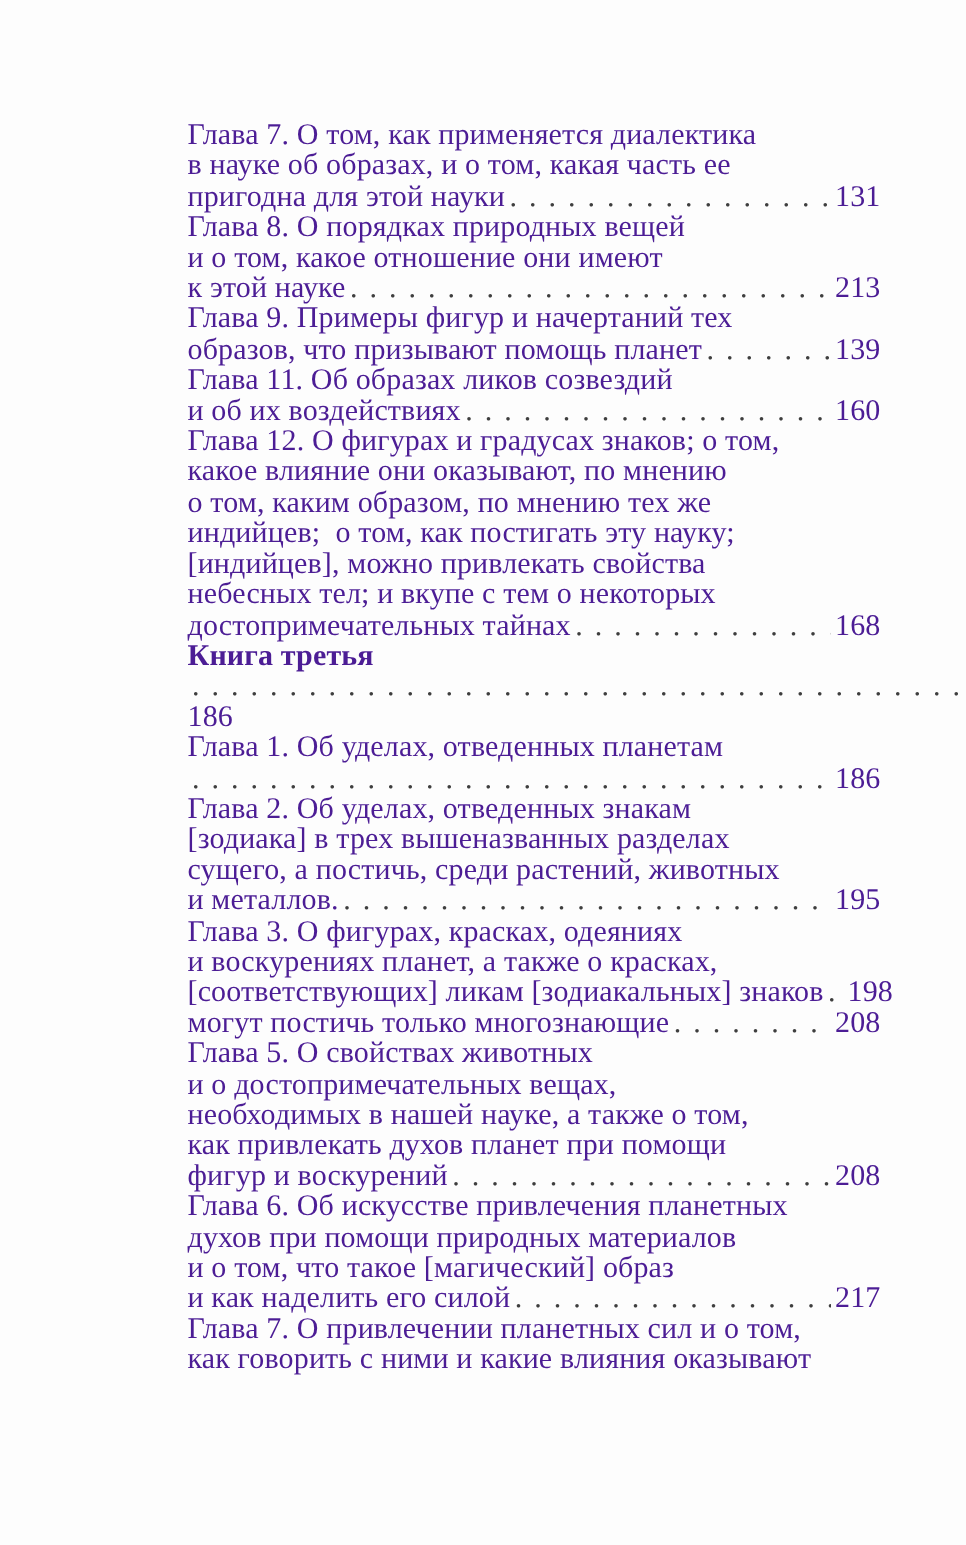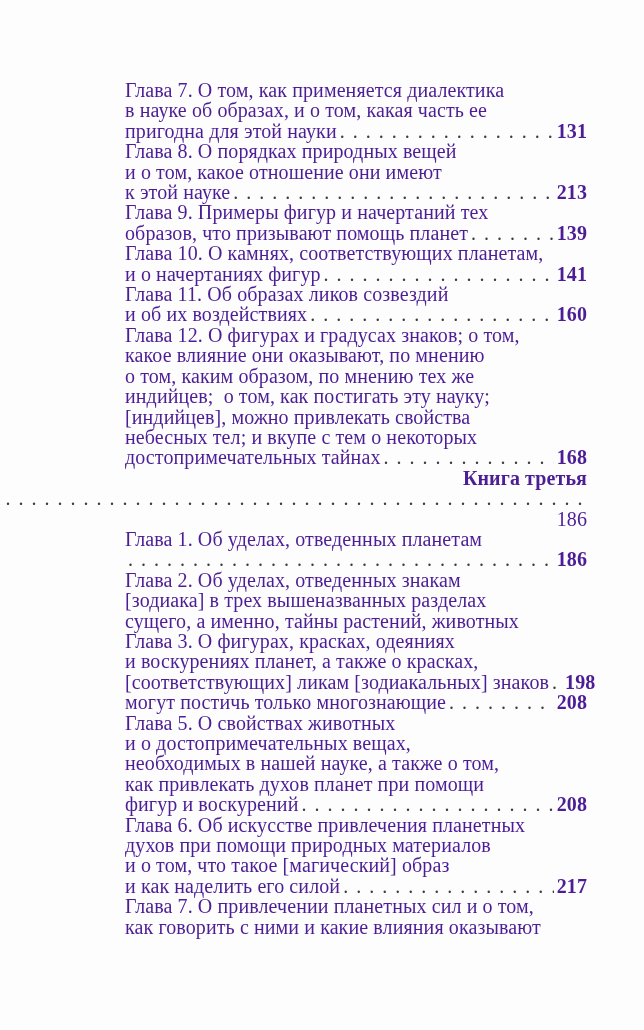--- a/index.html
+++ b/index.html
@@ -37,21 +37,21 @@
     white-space: pre-wrap;
     letter-spacing: 0.1px;
   }
   .entry.bold .line,
   .entry.bold .txt {
     font-weight: bold;
     flex-direction: column;
   }
   .dotline {
     display: flex;
-    align-items: flex-end;
+    align-items: flex-start;
   }
   .dotline .txt {
     white-space: pre;
     flex: 0 0 auto;
   }
   .dotfill {
     flex: 1 1 auto;
     overflow: hidden;
     white-space: nowrap;
     margin-left: 3px;
@@ -60,21 +60,21 @@
     font-weight: normal;
     min-width: 10px;
   }
   .dotfill::after {
     content: ". . . . . . . . . . . . . . . . . . . . . . . . . . . . . . . . . . . . . . . . . . . . . . . . . . . . . . . . . . . . . . . .";
     letter-spacing: 1.5px;
   }
   .pagenum {
     flex: 0 0 auto;
     white-space: nowrap;
-    font-weight: bold;
+    font-weight: normal;
   }
   .entry.bold .pagenum { font-weight: normal; }
 </style>
 </head>
 <body>
 
 <div class="page">
   <div class="toc" id="toc">
       <div class="entry">
         <div class="line">Глава 7. О том, как применяется диалектика</div>
@@ -82,24 +82,20 @@
         <div class="line dotline"><span class="txt">пригодна для этой науки</span><span class="dotfill"></span><span class="pagenum">131</span></div>
       </div>
       <div class="entry">
         <div class="line">Глава 8. О порядках природных вещей</div>
         <div class="line">и о том, какое отношение они имеют</div>
         <div class="line dotline"><span class="txt">к этой науке</span><span class="dotfill"></span><span class="pagenum">213</span></div>
       </div>
       <div class="entry">
         <div class="line">Глава 9. Примеры фигур и начертаний тех</div>
         <div class="line dotline"><span class="txt">образов, что призывают помощь планет</span><span class="dotfill"></span><span class="pagenum">139</span></div>
-      </div>
-      <div class="entry">
-        <div class="line">Глава 10. О камнях, соответствующих планетам,</div>
-        <div class="line dotline"><span class="txt">и о начертаниях фигур</span><span class="dotfill"></span><span class="pagenum">141</span></div>
       </div>
       <div class="entry">
         <div class="line">Глава 11. Об образах ликов созвездий</div>
         <div class="line dotline"><span class="txt">и об их воздействиях</span><span class="dotfill"></span><span class="pagenum">160</span></div>
       </div>
       <div class="entry">
         <div class="line">Глава 12. О фигурах и градусах знаков; о том,</div>
         <div class="line">какое влияние они оказывают, по мнению</div>
         <div class="line">о том, каким образом, по мнению тех же</div>
         <div class="line">индийцев;  о том, как постигать эту науку;</div>
@@ -110,21 +106,22 @@
       <div class="entry bold">
         <div class="line dotline"><span class="txt">Книга третья</span><span class="dotfill"></span><span class="pagenum">186</span></div>
       </div>
       <div class="entry">
         <div class="line">Глава 1. Об уделах, отведенных планетам</div>
         <div class="line dotline"><span class="dotfill"></span><span class="pagenum">186</span></div>
       </div>
       <div class="entry">
         <div class="line">Глава 2. Об уделах, отведенных знакам</div>
         <div class="line">[зодиака] в трех вышеназванных разделах</div>
-        <div class="line">сущего, а именно, тайны растений, животных</div>
+        <div class="line">сущего, а постичь, среди растений, животных</div>
+        <div class="line dotline"><span class="txt">и металлов.</span><span class="dotfill"></span><span class="pagenum">195</span></div>
       </div>
       <div class="entry">
         <div class="line">Глава 3. О фигурах, красках, одеяниях</div>
         <div class="line">и воскурениях планет, а также о красках,</div>
         <div class="line dotline"><span class="txt">[соответствующих] ликам [зодиакальных] знаков</span><span class="dotfill"></span><span class="pagenum">198</span></div>
       </div>
       <div class="entry">
         <div class="line dotline"><span class="txt">могут постичь только многознающие</span><span class="dotfill"></span><span class="pagenum">208</span></div>
       </div>
       <div class="entry">

